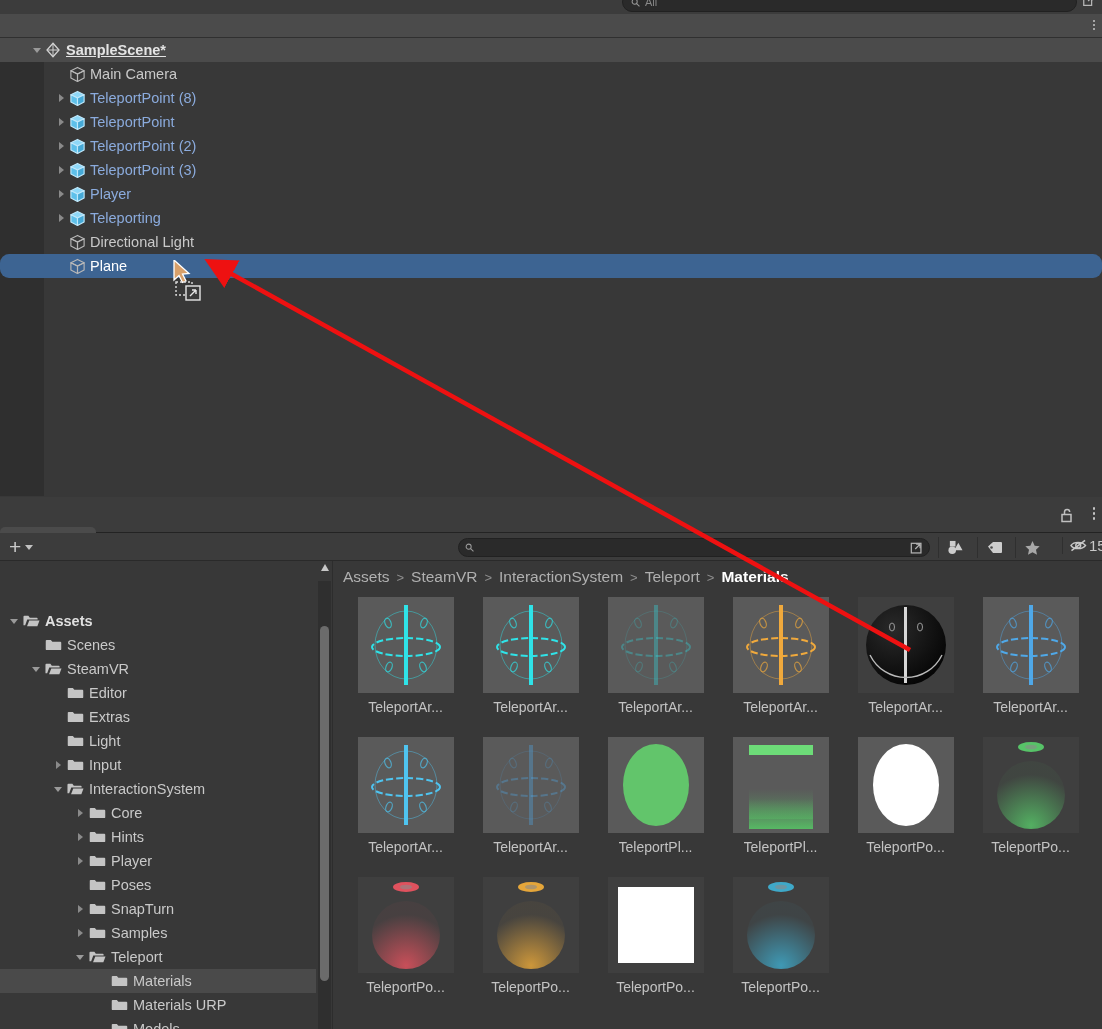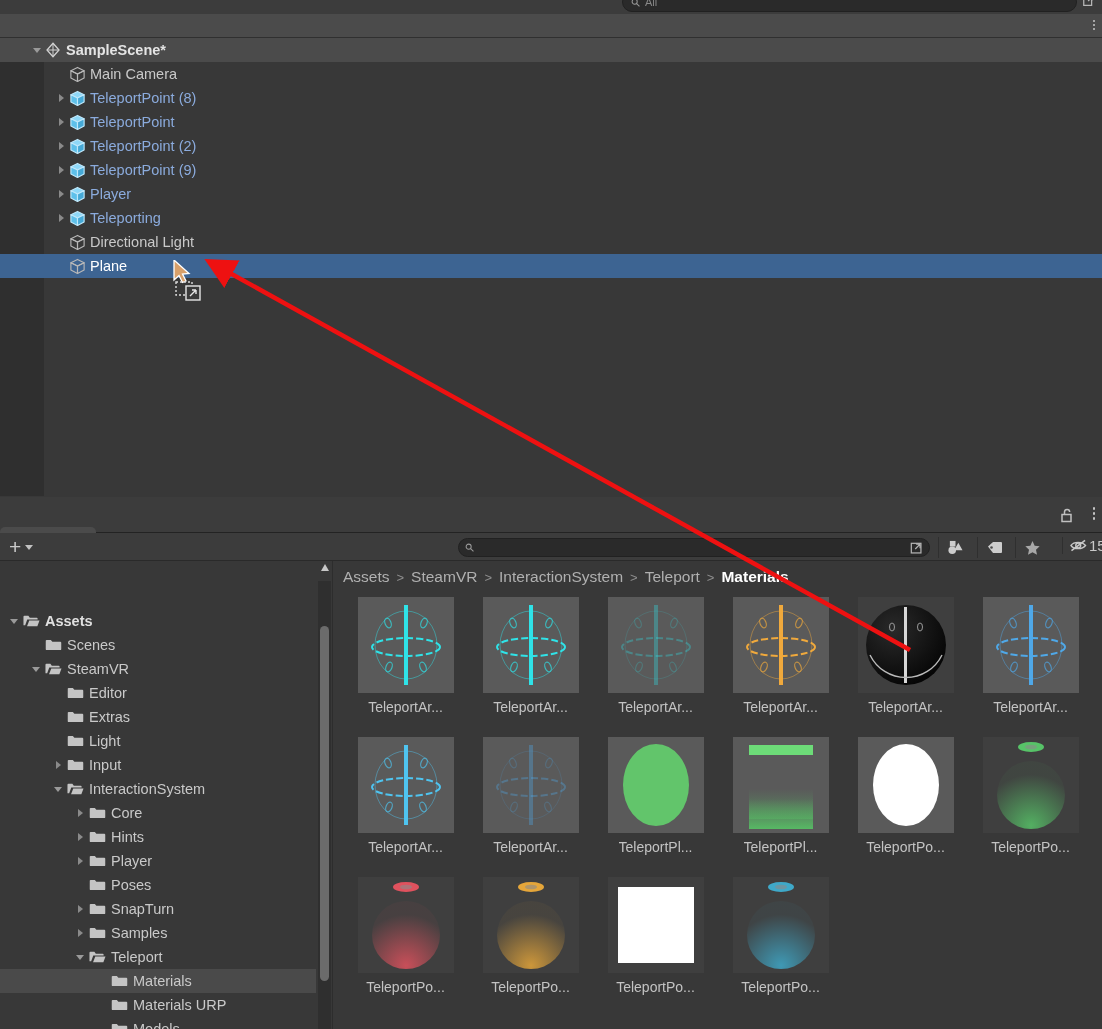--- a/index.html
+++ b/index.html
@@ -45,22 +45,22 @@
   .hier-gutter {
     position: absolute; left: 0; top: 24px; width: 44px; height: 458px;
     background: #2f2f2f;
   }
   .hier-rows { position: absolute; left: 0; top: 24px; width: 1102px; }
 
   .hrow {
     position: relative; height: 24px; display: flex; align-items: center;
     font-size: 14.5px; color: #c9c9c9; white-space: nowrap;
   }
-  .hrow.scene { background: #4b4b4b; font-weight: bold; color: #e4e4e4; }
-  .hrow.selected { background: #3d6492; color: #ffffff; }
+  .hrow.scene { background: #4b4b4b; font-weight: bold; color: #e4e4e4; text-decoration: underline; }
+  .hrow.selected { background: #3d6492; color: #ffffff; border-radius: 9px; }
   .hrow .twisty {
     width: 14px; height: 24px; display: flex; align-items: center; justify-content: center;
     flex: 0 0 auto;
   }
   .tri-r { width: 0; height: 0; border-left: 5px solid #8a8a8a; border-top: 4px solid transparent; border-bottom: 4px solid transparent; }
   .tri-d { width: 0; height: 0; border-top: 5px solid #9a9a9a; border-left: 4px solid transparent; border-right: 4px solid transparent; }
   .hrow .ico { width: 18px; height: 18px; flex: 0 0 auto; margin-right: 4px; display:flex; align-items:center; justify-content:center;}
   .hrow .lbl { line-height: 24px; }
   .hrow.prefab .lbl { color: #8babdd; }
   .hrow.selected .lbl { color: #ffffff; }
@@ -282,21 +282,21 @@
           <span class="twisty">
             <span class="tri-r"></span>
           </span>
           <span class="ico">
             <svg width="17" height="17" viewBox="0 0 18 18">
               <path d="M9 1.5 L16 5 L9 8.5 L2 5 Z" fill="#8ed8f8" stroke="#bfe8fb" stroke-width="1.2" stroke-linejoin="round"></path>
               <path d="M2 5 V12.6 L9 16.3 V8.5 Z" fill="#5ec0ea" stroke="#bfe8fb" stroke-width="1.2" stroke-linejoin="round"></path>
               <path d="M16 5 V12.6 L9 16.3 V8.5 Z" fill="#46a9d6" stroke="#bfe8fb" stroke-width="1.2" stroke-linejoin="round"></path>
             </svg>
           </span>
-          <span class="lbl">TeleportPoint (9)</span>
+          <span class="lbl">TeleportPoint (3)</span>
         </div>
         <div class="hrow prefab">
           <span style="width:54px;flex:0 0 auto"></span>
           <span class="twisty">
             <span class="tri-r"></span>
           </span>
           <span class="ico">
             <svg width="17" height="17" viewBox="0 0 18 18">
               <path d="M9 1.5 L16 5 L9 8.5 L2 5 Z" fill="#8ed8f8" stroke="#bfe8fb" stroke-width="1.2" stroke-linejoin="round"></path>
               <path d="M2 5 V12.6 L9 16.3 V8.5 Z" fill="#5ec0ea" stroke="#bfe8fb" stroke-width="1.2" stroke-linejoin="round"></path>

